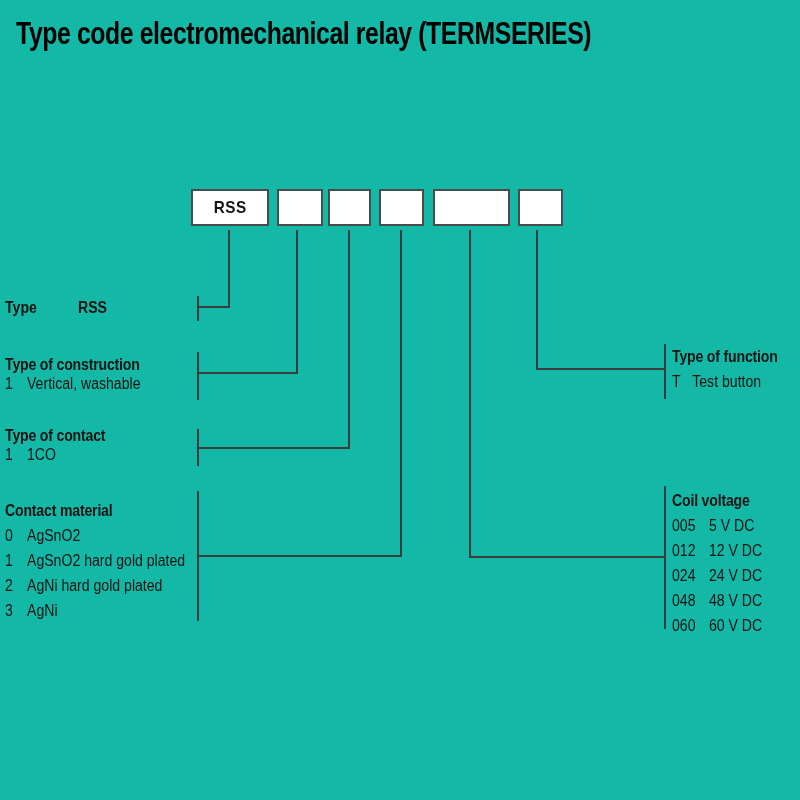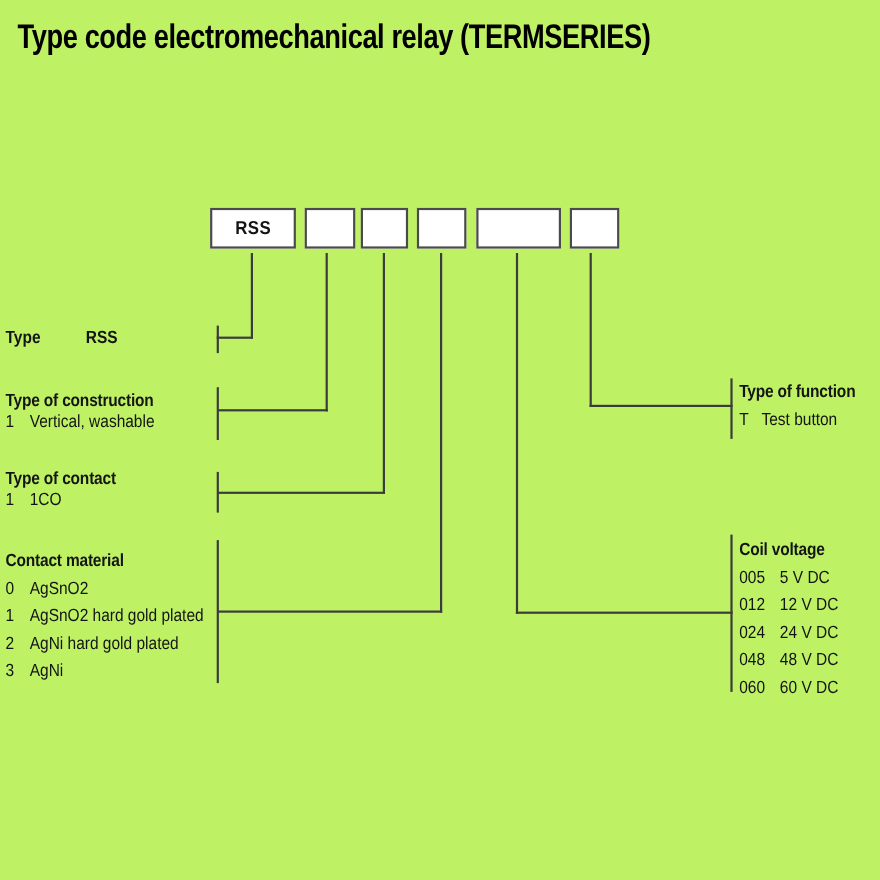--- a/index.html
+++ b/index.html
@@ -1,21 +1,21 @@
 <!DOCTYPE html>
 <html><head>
 <meta charset="utf-8">
 <style>
   * { margin: 0; padding: 0; box-sizing: border-box; }
   html, body { background: #ffffff; }
   .canvas {
     position: relative;
     width: 800px;
     height: 800px;
-    background: #bef264;
+    background: #14b8a6;
     font-family: "Liberation Sans", sans-serif;
     color: #141414;
     overflow: hidden;
   }
   .page-title {
     position: absolute;
     left: 16px;
     top: 17px;
     font-size: 31px;
     line-height: 33px;

